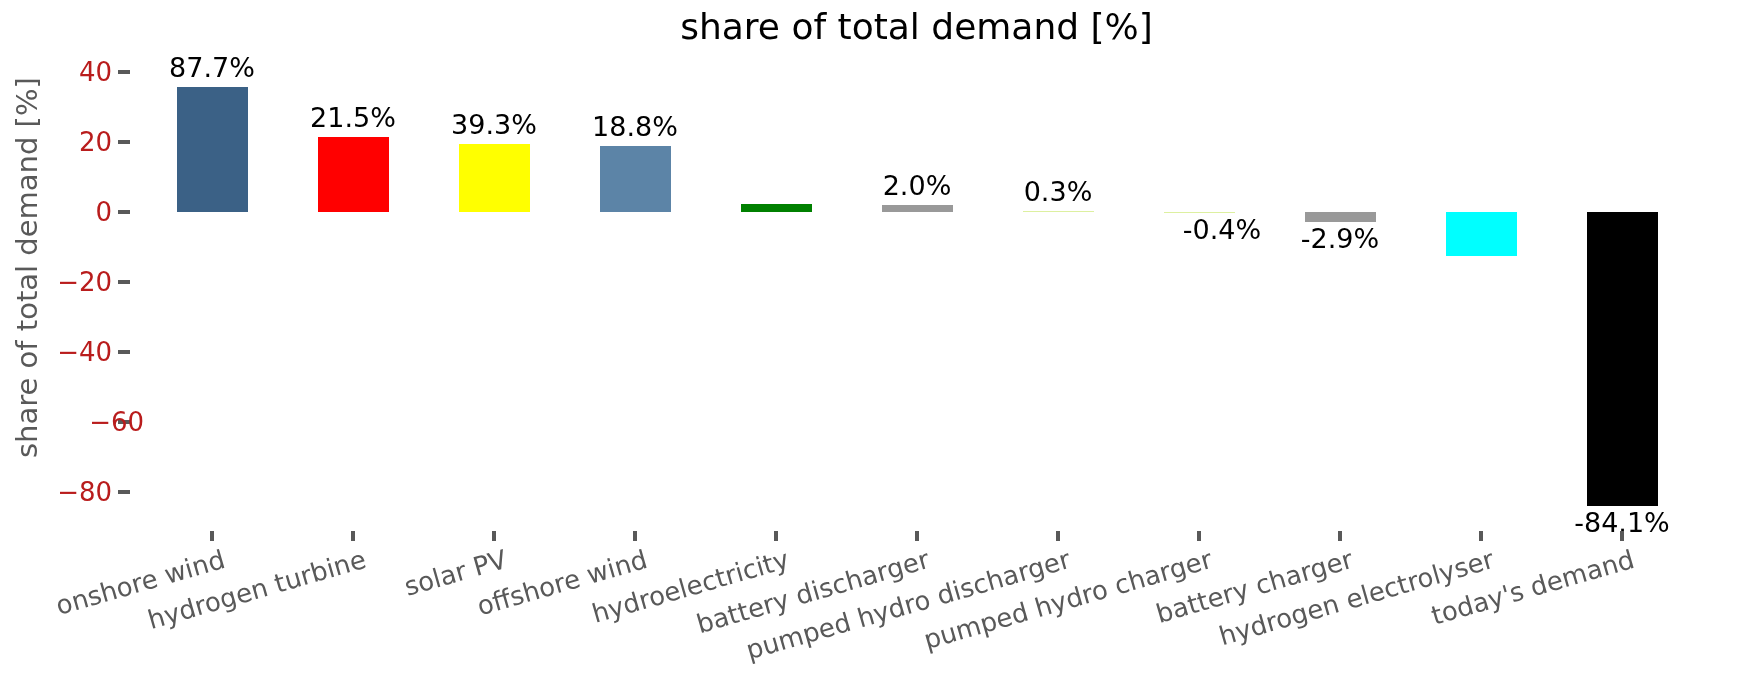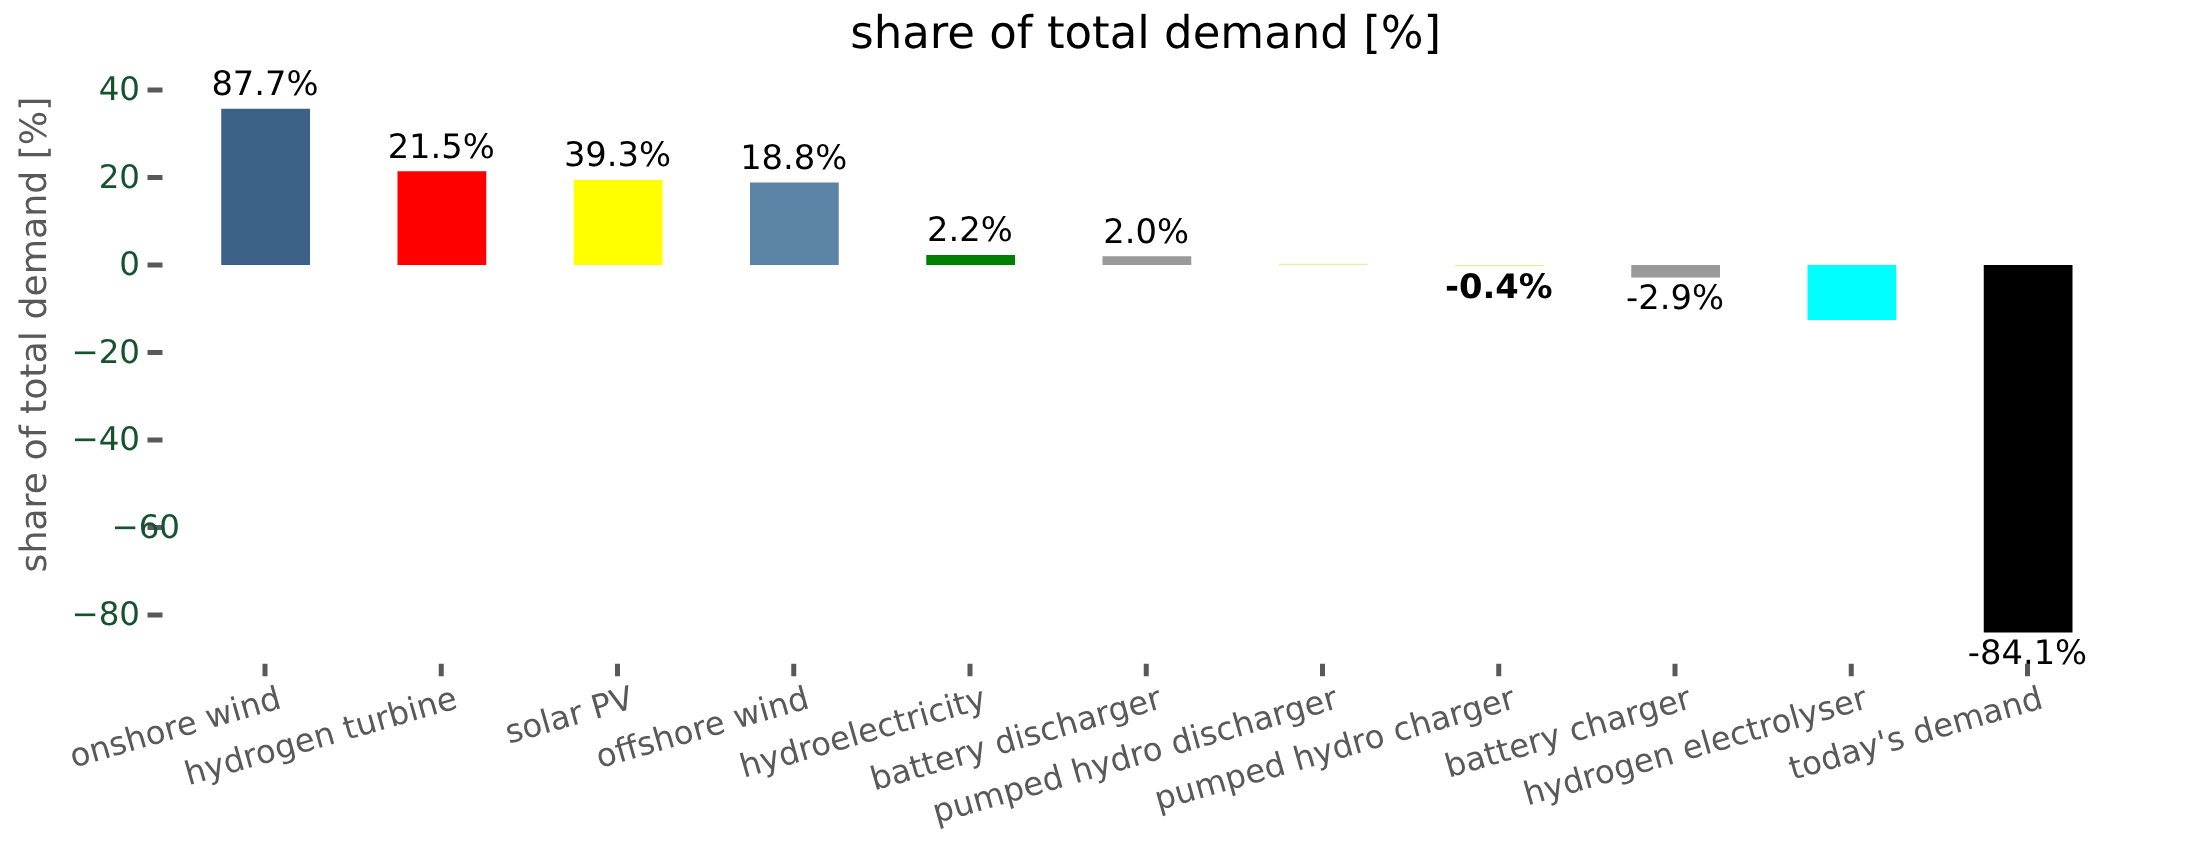--- a/index.html
+++ b/index.html
@@ -12,21 +12,21 @@
     text-align:center; font-size:36px; color:#000000; white-space:nowrap;
   }
   .y-axis-label {
     position:absolute; left:10px; top:48px; height:440px;
     writing-mode:vertical-rl; transform:rotate(180deg);
     display:flex; align-items:center; justify-content:center;
     font-size:29px; color:#595959; white-space:nowrap;
   }
   .ytick-label {
     position:absolute; left:0; width:112px; text-align:right;
-    font-size:26px; color:#14532d; line-height:26px;
+    font-size:26px; color:#b91c1c; line-height:26px;
   }
   .ytick-mark { position:absolute; left:118px; width:12px; height:4px; background:#595959; }
   .xtick-mark { position:absolute; width:4px; height:10px; background:#595959; }
   .xtick-label {
     position:absolute; top:545px; font-size:26px; color:#595959; white-space:nowrap;
     transform-origin:100% 0%; transform:rotate(-16deg); line-height:28px;
   }
   .bar { position:absolute; }
   .bar-value-label {
     position:absolute; font-size:27px; color:#000000; text-align:center;
@@ -64,32 +64,32 @@
     <div class="xtick-label" style="right: 1392px;">hydrogen turbine</div>
     <div class="bar" style="left: 458.5px; top: 144.45px; width: 71px; height: 67.55px; background: rgb(255, 255, 0);"></div>
     <div class="bar-value-label" style="left: 394px; width: 200px; top: 110.45px;">39.3%</div>
     <div class="xtick-mark" style="left: 492px; top: 531px;"></div>
     <div class="xtick-label" style="right: 1251px;">solar PV</div>
     <div class="bar" style="left: 599.5px; top: 146.2px; width: 71px; height: 65.8px; background: rgb(92, 132, 167);"></div>
     <div class="bar-value-label" style="left: 535px; width: 200px; top: 112.2px;">18.8%</div>
     <div class="xtick-mark" style="left: 633px; top: 531px;"></div>
     <div class="xtick-label" style="right: 1110px;">offshore wind</div>
     <div class="bar" style="left: 740.5px; top: 204.3px; width: 71px; height: 7.7px; background: rgb(0, 128, 0);"></div>
-    <div class="bar-value-label" style="left: 676px; width: 200px; top: 170.3px;">2.2%</div>
     <div class="xtick-mark" style="left: 774px; top: 531px;"></div>
     <div class="xtick-label" style="right: 969px;">hydroelectricity</div>
     <div class="bar" style="left: 881.5px; top: 205px; width: 71px; height: 7px; background: rgb(153, 153, 153);"></div>
     <div class="bar-value-label" style="left: 817px; width: 200px; top: 171px;">2.0%</div>
     <div class="xtick-mark" style="left: 915px; top: 531px;"></div>
     <div class="xtick-label" style="right: 828px;">battery discharger</div>
     <div class="bar" style="left: 1022.5px; top: 210.95px; width: 71px; height: 1.05px; background: rgb(221, 240, 160);"></div>
+    <div class="bar-value-label" style="left: 958px; width: 200px; top: 176.95px;">0.3%</div>
     <div class="xtick-mark" style="left: 1056px; top: 531px;"></div>
     <div class="xtick-label" style="right: 687px;">pumped hydro discharger</div>
     <div class="bar" style="left: 1163.5px; top: 212px; width: 71px; height: 1.4px; background: rgb(221, 240, 160);"></div>
-    <div class="bar-value-label" style="left: 1099px; width: 200px; top: 215.4px; font-weight: bold;">-0.4%</div>
+    <div class="bar-value-label" style="left: 1122px; width: 200px; top: 215.4px;">-0.4%</div>
     <div class="xtick-mark" style="left: 1197px; top: 531px;"></div>
     <div class="xtick-label" style="right: 546px;">pumped hydro charger</div>
     <div class="bar" style="left: 1304.5px; top: 212px; width: 71px; height: 10.15px; background: rgb(153, 153, 153);"></div>
     <div class="bar-value-label" style="left: 1240px; width: 200px; top: 224.15px;">-2.9%</div>
     <div class="xtick-mark" style="left: 1338px; top: 531px;"></div>
     <div class="xtick-label" style="right: 405px;">battery charger</div>
     <div class="bar" style="left: 1445.5px; top: 212px; width: 71px; height: 44.45px; background: rgb(0, 255, 255);"></div>
     <div class="xtick-mark" style="left: 1479px; top: 531px;"></div>
     <div class="xtick-label" style="right: 264px;">hydrogen electrolyser</div>
     <div class="bar" style="left: 1586.5px; top: 212px; width: 71px; height: 294.35px; background: rgb(0, 0, 0);"></div>

